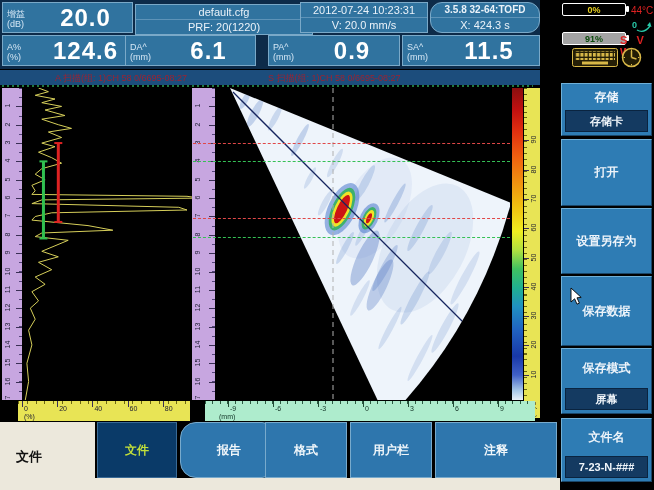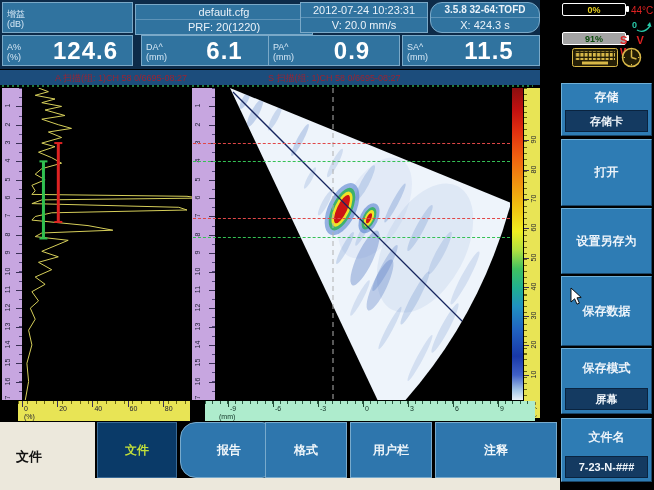--- a/index.html
+++ b/index.html
@@ -57,39 +57,40 @@
 </style>
 </head>
 <body>
 
 <div class="screen">
 
   <div class="abs hdrbg"></div>
 
   <div class="abs tile vtile" style="left:2px;top:2px;width:131px;height:31px;">
     <div class="lbl"><span>增益</span><br><span>(dB)</span></div>
+    <div class="val">20.0</div>
   </div>
   <div class="abs tile cell2" style="left:135px;top:4px;width:178px;height:31px;">
     <div class="r1">default.cfg</div>
     <div class="r2">PRF: 20(1220)</div>
   </div>
   <div class="abs tile cell2" style="left:300px;top:2px;width:128px;height:31px;">
     <div class="r1">2012-07-24 10:23:31</div>
     <div class="r2">V: 20.0 mm/s</div>
   </div>
   <div class="abs tile cell2" style="left:430px;top:2px;width:110px;height:31px;border-radius:12px;">
     <div class="r1 red" style="font-size:10px;">3.5.8  32-64:TOFD</div>
     <div class="r2">X: 424.3  s</div>
   </div>
 
   <div class="abs tile vtile" style="left:2px;top:35px;width:131px;height:31px;">
     <div class="lbl"><span>A%</span><br><span>(%)</span></div>
     <div class="val">124.6</div>
   </div>
-  <div class="abs tile vtile" style="left:141px;top:35px;width:131px;height:31px;">
+  <div class="abs tile vtile" style="left:125px;top:35px;width:131px;height:31px;">
     <div class="lbl"><span>DA^</span><br><span>(mm)</span></div>
     <div class="val">6.1</div>
   </div>
   <div class="abs tile vtile" style="left:268px;top:35px;width:132px;height:31px;">
     <div class="lbl"><span>PA^</span><br><span>(mm)</span></div>
     <div class="val">0.9</div>
   </div>
   <div class="abs tile vtile" style="left:402px;top:35px;width:138px;height:31px;">
     <div class="lbl"><span>SA^</span><br><span>(mm)</span></div>
     <div class="val">11.5</div>

